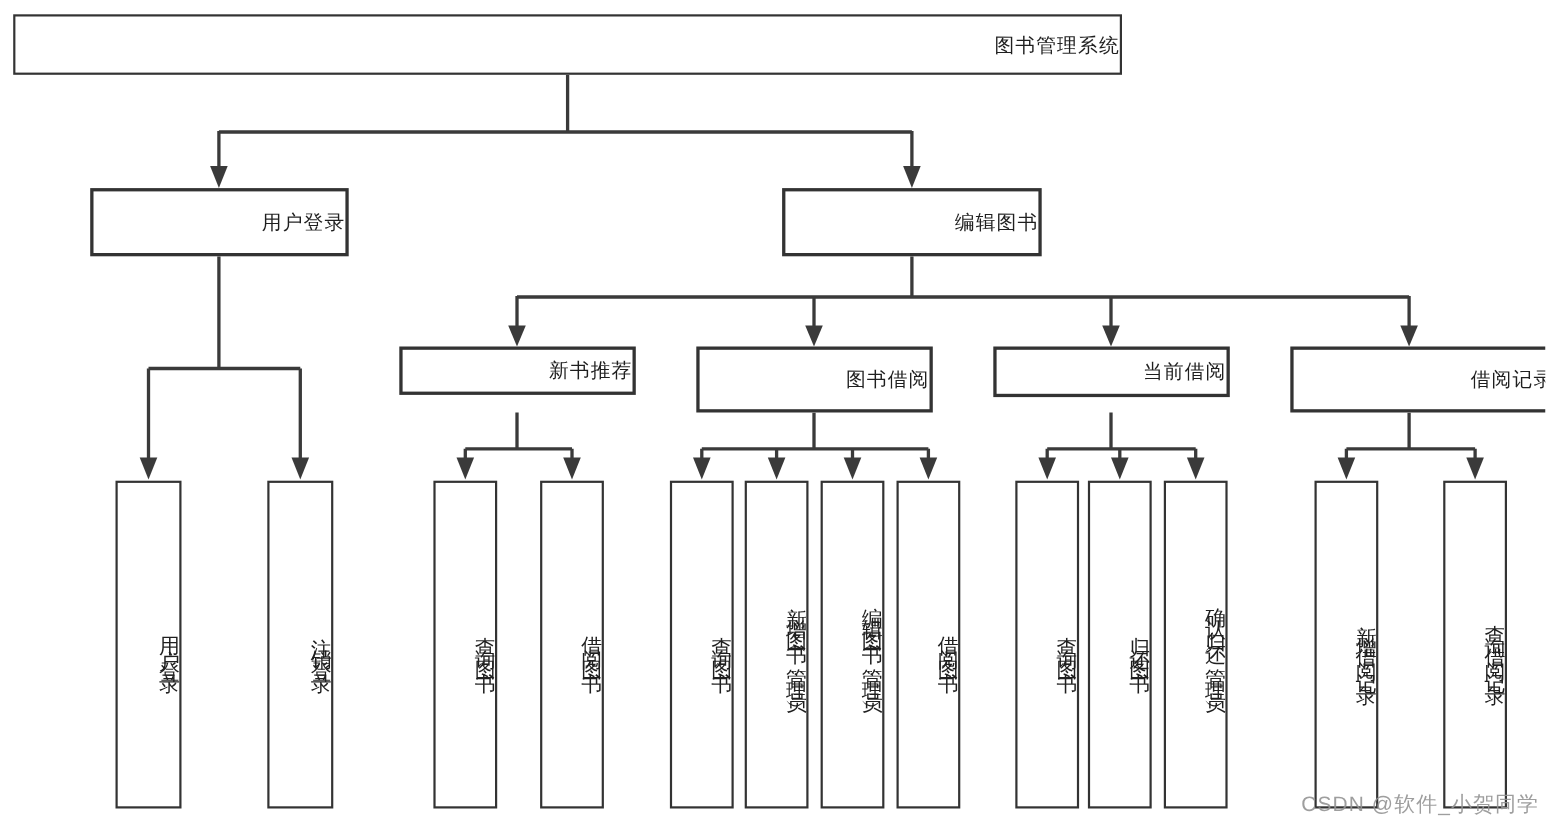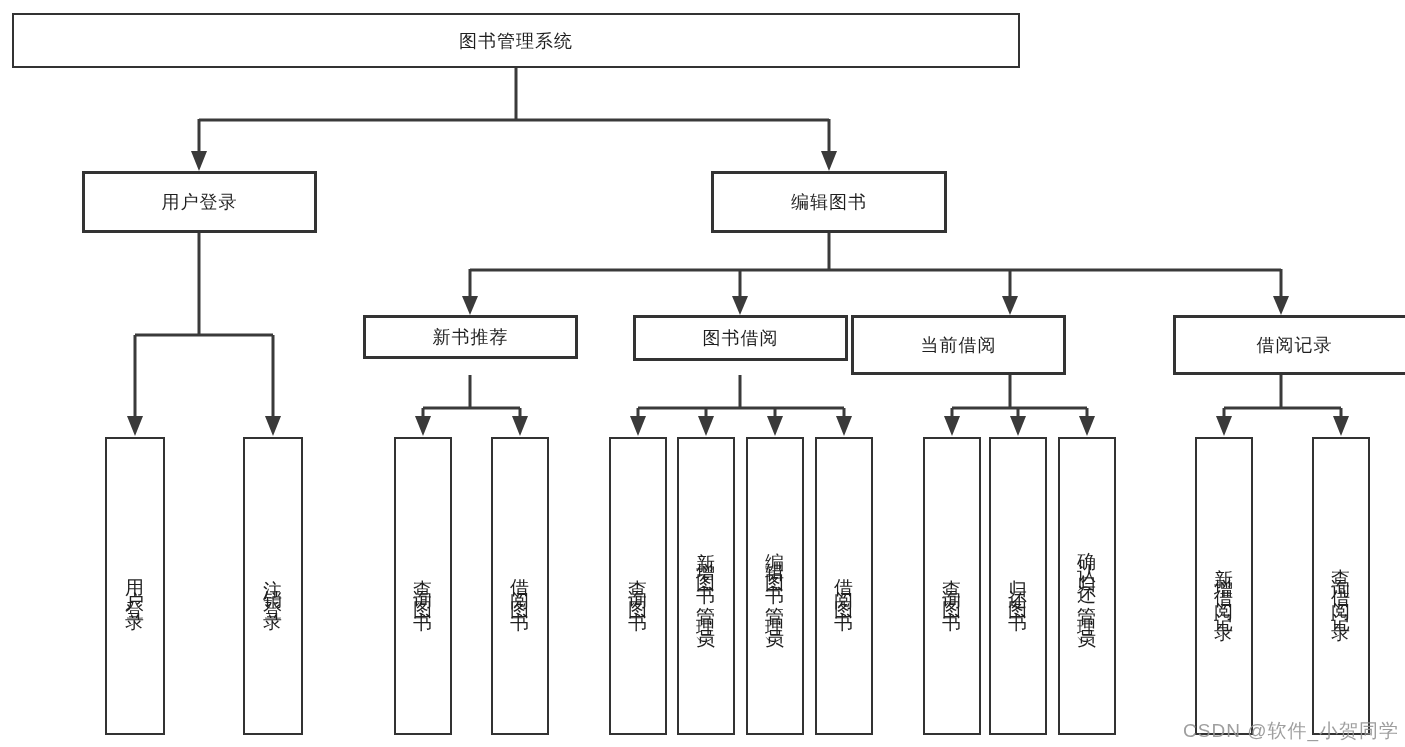--- a/index.html
+++ b/index.html
@@ -16,21 +16,21 @@
     left: 0; top: 0;
     width: 1405px; height: 747px;
   }
   .box {
     position: absolute;
     background: #ffffff;
     border: 3px solid #333333;
     box-sizing: border-box;
     display: flex;
     align-items: center;
-    justify-content: center;
+    justify-content: flex-end;
     color: #1f1f1f;
   }
   .box.root { border-width: 2px; }
   .box .hlabel {
     font-size: 18px;
     letter-spacing: 1px;
     white-space: nowrap;
   }
   .box.leaf { border-width: 2px; }
   .box.leaf .vlabel {
@@ -99,24 +99,24 @@
   <div class="box" style="left:82px;top:171px;width:235px;height:62px">
     <span class="hlabel">用户登录</span>
   </div>
   <div class="box" style="left:711px;top:171px;width:236px;height:62px">
     <span class="hlabel">编辑图书</span>
   </div>
 
   <div class="box" style="left:363px;top:315px;width:215px;height:44px">
     <span class="hlabel">新书推荐</span>
   </div>
-  <div class="box" style="left:633px;top:315px;width:215px;height:46px">
+  <div class="box" style="left:633px;top:315px;width:215px;height:60px">
     <span class="hlabel">图书借阅</span>
   </div>
-  <div class="box" style="left:851px;top:315px;width:215px;height:60px">
+  <div class="box" style="left:903px;top:315px;width:215px;height:46px">
     <span class="hlabel">当前借阅</span>
   </div>
   <div class="box" style="left:1173px;top:315px;width:243px;height:60px">
     <span class="hlabel">借阅记录</span>
   </div>
 
   <div class="box leaf" style="left:105px;top:437px;width:60px;height:298px">
     <span class="vlabel">用户登录</span>
   </div>
   <div class="box leaf" style="left:243px;top:437px;width:60px;height:298px">

